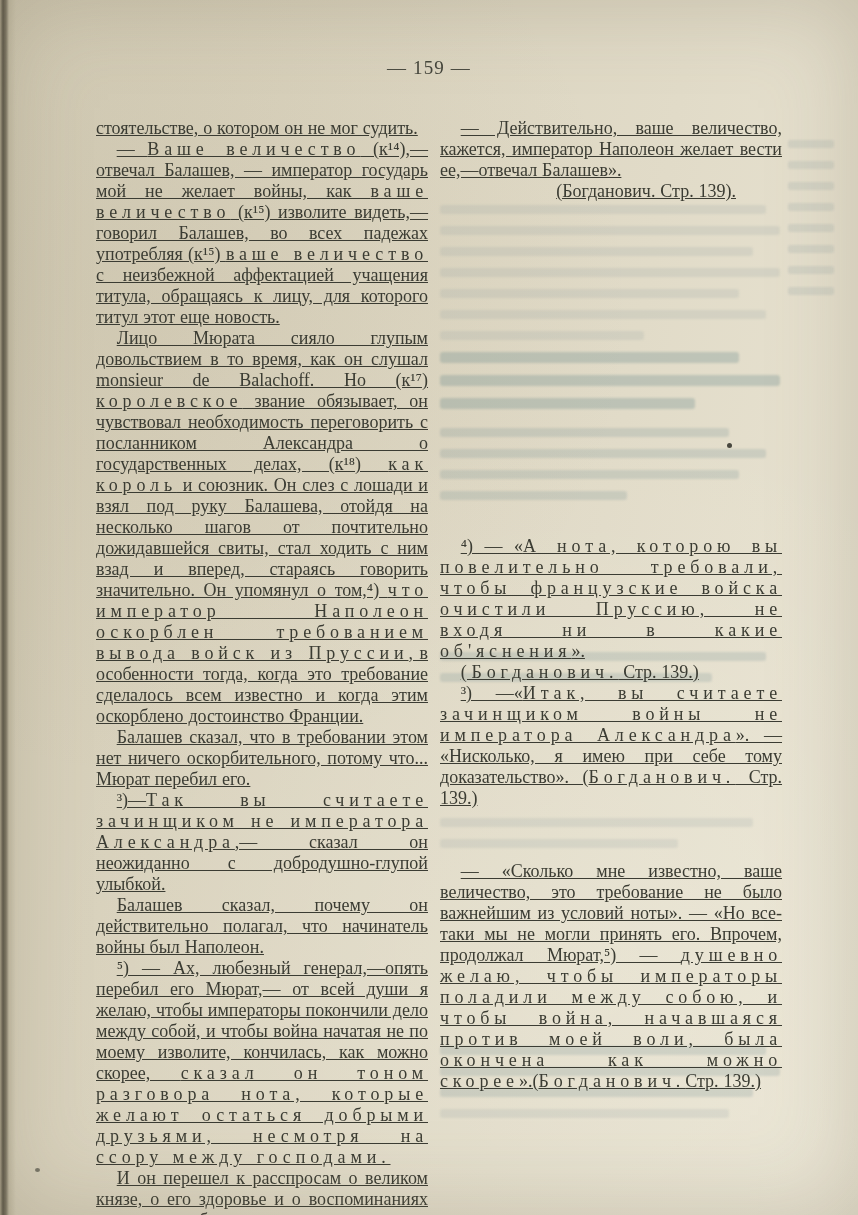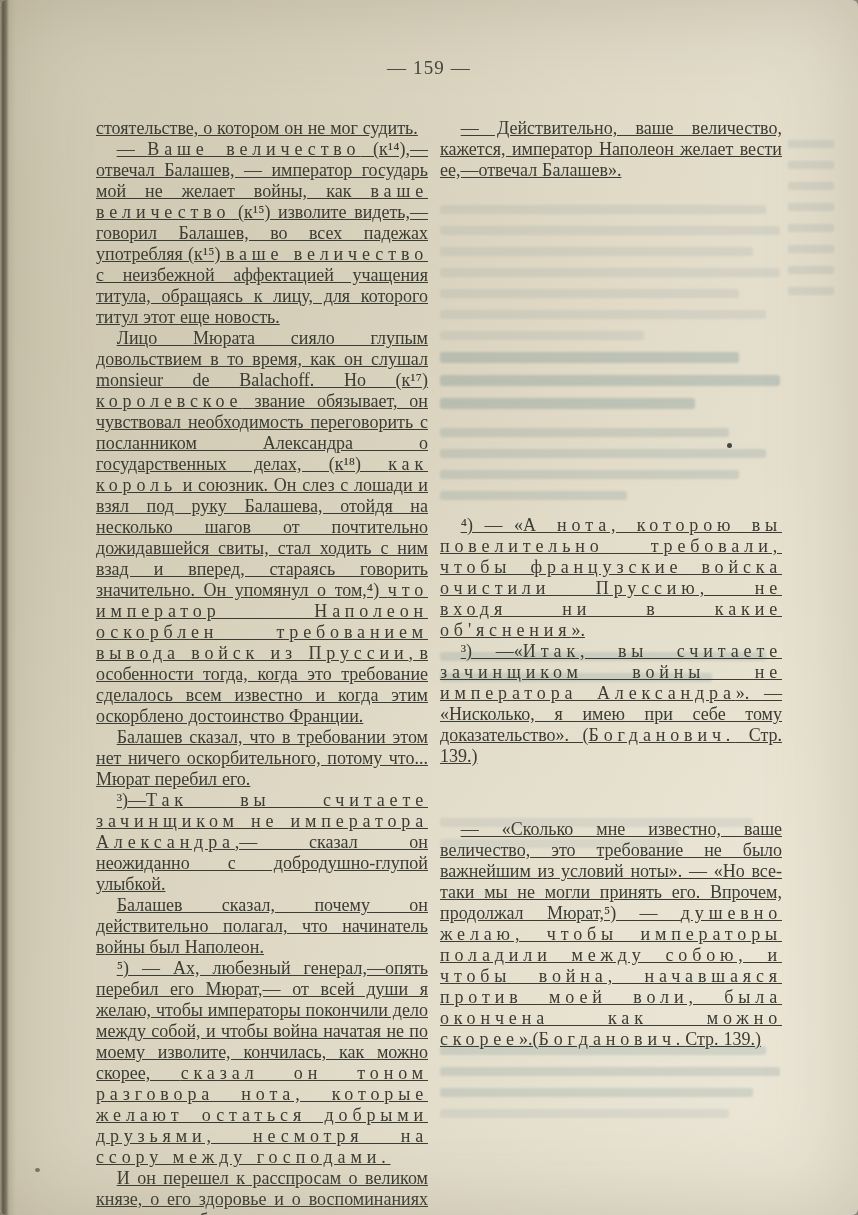--- a/index.html
+++ b/index.html
@@ -5,21 +5,20 @@
   html,body{margin:0;padding:0;background:#8a8578;}
   .page{
     position:relative;width:858px;height:1215px;overflow:hidden;
     margin:0;
     background:
       radial-gradient(circle at 18% 25%, rgba(125,110,75,.07), transparent 42%),
       radial-gradient(circle at 70% 80%, rgba(255,255,245,.18), transparent 50%),
       linear-gradient(100deg,#d2cbb5 0%,#d9d2bd 28%,#e1dbc8 65%,#eae5d4 100%);
     font-family:"Liberation Serif","DejaVu Serif",serif;
     color:#3b3c33;
-    border-radius:6px;
   }
   .vignette{position:absolute;inset:0;box-shadow:inset 0 0 90px rgba(115,105,80,.28);pointer-events:none;z-index:6;}
   .edge-left{position:absolute;left:0;top:0;bottom:0;width:16px;z-index:5;
     background:linear-gradient(90deg,#aaa28b 0px,#5d584a 3px,#7d7765 6px,#c4bda6 9px,rgba(196,189,166,0) 16px);}
   .page-number{position:absolute;left:0;top:57px;width:100%;text-align:center;
     font-size:19px;letter-spacing:.06em;color:#44453b;}
   .col{position:absolute;top:118px;z-index:2;}
   .col-left{left:96px;width:332px;}
   .col-right{left:440px;width:342px;}
   .para{margin:0;text-align:justify;font-size:18px;line-height:21px;text-indent:1.15em;word-spacing:.02em;}
@@ -101,21 +100,23 @@
       <p class="para speech-paragraph"><span class="n">— </span><span class="sp">Ваше величество</span><span class="n"> (к¹⁴),— отвечал Балашев, — император государь мой не желает войны, как </span><span class="sp">ваше величество</span><span class="n"> (к¹⁵) изволите видеть,— говорил Балашев, во всех падежах употребляя (к¹⁵) </span><span class="sp">ваше величество</span><span class="n"> с неизбежной аффектацией учащения титула, обращаясь к лицу, для которого титул этот еще новость.</span></p>
       <p class="para narrative-paragraph"><span class="n">Лицо Мюрата сияло глупым довольствием в то время, как он слушал monsieur de Balachoff. Но (к¹⁷) </span><span class="sp">королевское</span><span class="n"> звание обязывает, он чувствовал необходимость переговорить с посланником Александра о государственных делах, (к¹⁸) </span><span class="sp">как король</span><span class="n"> и союзник. Он слез с лошади и взял под руку Балашева, отойдя на несколько шагов от почтительно дожидавшейся свиты, стал ходить с ним взад и вперед, стараясь говорить значительно. Он упомянул о том,⁴) </span><span class="sp">что император Наполеон оскорблен требованием вывода войск из Пруссии</span><span class="n">, в особенности тогда, когда это требование сделалось всем известно и когда этим оскорблено достоинство Франции.</span></p>
       <p class="para narrative-paragraph"><span class="n">Балашев сказал, что в требовании этом нет ничего оскорбительного, потому что... Мюрат перебил его.</span></p>
       <p class="para speech-paragraph"><span class="n">³)—</span><span class="sp">Так вы считаете зачинщиком не императора Александра</span><span class="n">,— сказал он неожиданно с добродушно-глупой улыбкой.</span></p>
       <p class="para narrative-paragraph"><span class="n">Балашев сказал, почему он действительно полагал, что начинатель войны был Наполеон.</span></p>
       <p class="para speech-paragraph"><span class="n">⁵) — Ах, любезный генерал,—опять перебил его Мюрат,— от всей души я желаю, чтобы императоры покончили дело между собой, и чтобы война начатая не по моему изволите, кончилась, как можно скорее, </span><span class="sp">сказал он тоном разговора нота, которые желают остаться добрыми друзьями, несмотря на ссору между господами.</span></p>
       <p class="para narrative-paragraph"><span class="n">И он перешел к расспросам о великом князе, о его здоровье и о воспоминаниях весело и забавно проведенного с ним времени в Неаполе. Потом вдруг, как-будто вспомнив о (к¹⁹) </span></p>
     </div>
   <div class="col col-right">
       <p class="para reply-quote"><span class="n">— Действительно, ваше величество, кажется, император Наполеон желает вести ее,—отвечал Балашев».</span></p>
+      <p class="para citation-right"><span class="n">(Богданович. Стр. 139).</span></p>
       <p class="para note-4"><span class="n">⁴) — «</span><span class="sp">А нота, которою вы повелительно требовали, чтобы французские войска очистили Пруссию, не входя ни в какие об'яснения</span><span class="n">».</span></p>
+      <p class="para note-citation"><span class="sp">(Богданович.</span><span class="n"> Стр. 139.)</span></p>
       <p class="para note-3"><span class="n">³) —«</span><span class="sp">Итак, вы считаете зачинщиком войны не императора Александра</span><span class="n">». — «Нисколько, я имею при себе тому доказательство». (</span><span class="sp">Богданович.</span><span class="n"> Стр. 139.)</span></p>
       <p class="para bottom-quote"><span class="n">— «Сколько мне известно, ваше величество, это требование не было важнейшим из условий ноты». — «Но все-таки мы не могли принять его. Впрочем, продолжал Мюрат,⁵) — </span><span class="sp">душевно желаю, чтобы императоры поладили между собою, и чтобы война, начавшаяся против моей воли, была окончена как можно скорее</span><span class="n">».(</span><span class="sp">Богданович.</span><span class="n">Стр. 139.)</span></p>
     </div>
 
   <div class="spot spot1"></div>
   <div class="spot spot2"></div>
   <div class="vignette"></div>
 </div>
 
 </body></html>

